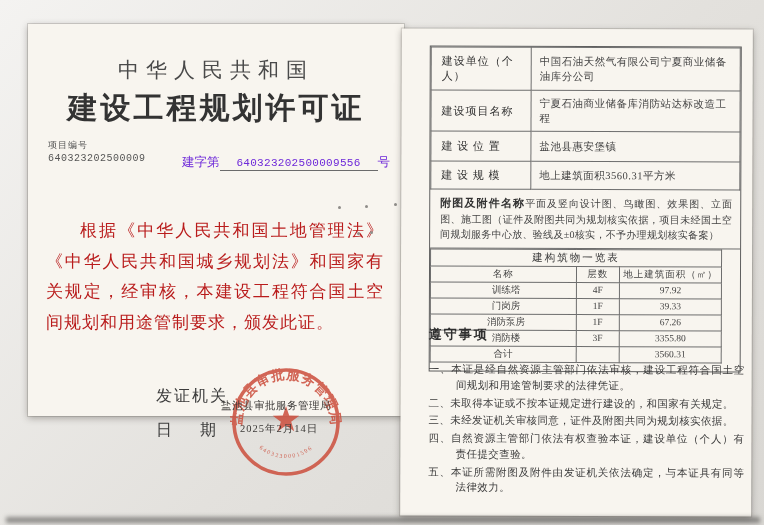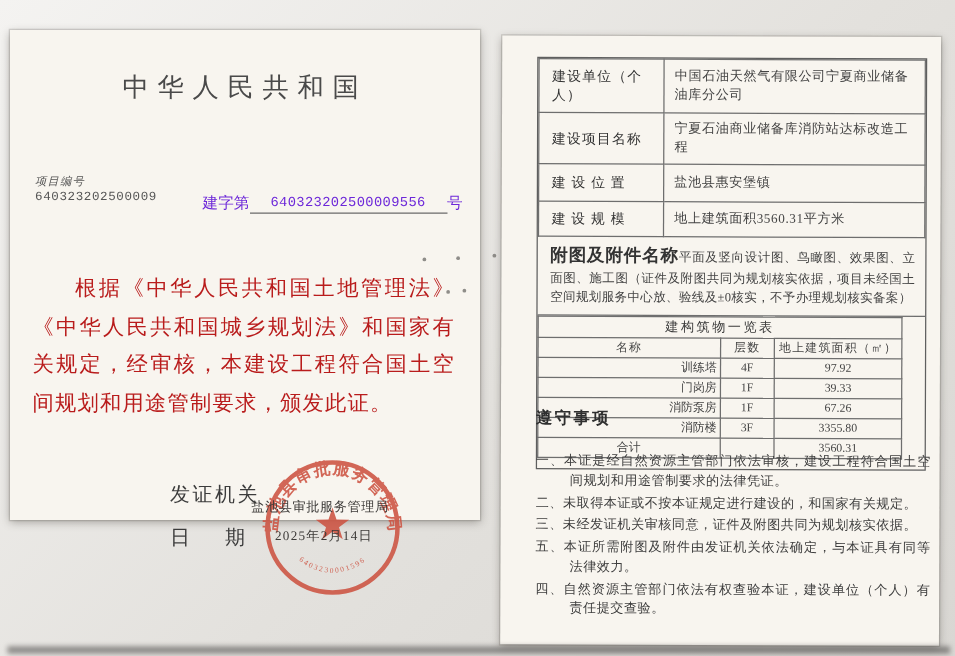--- a/index.html
+++ b/index.html
@@ -11,30 +11,30 @@
   }
   .photo { position:absolute; inset:0; }
   .photo::after { 
     content:""; position:absolute; left:6px; right:4px; bottom:2px; height:6px;
     background:rgba(70,68,65,.55); filter:blur(2px);
   }
   .page {
     position:absolute; background:#f8f5ef;
     box-shadow:0 2px 7px rgba(60,55,50,.40), 0 0 0 1px rgba(120,115,108,.25);
   }
-  .page-left  { left:8px;  top:24px; width:376px; height:392px; }
+  .page-left  { left:28px;  top:24px; width:376px; height:392px; }
   .page-right { left:401px; top:29px; width:351px; height:487px; transform:rotate(.2deg); }
 
   
   .country { position:absolute; left:0; right:0; top:32px; text-align:center;
              font-size:21px; letter-spacing:7px; color:#4a4a4a; }
   .cert-title { position:absolute; left:0; right:0; top:64px; text-align:center;
                 font-size:30px; font-weight:bold; letter-spacing:3px; color:#333; }
   .proj-no { position:absolute; left:20px; top:116px; line-height:1.3; color:#555; }
-  .proj-no .lbl { font-size:9px; letter-spacing:1px;font-style:italic; }
+  .proj-no .lbl { font-size:9px; letter-spacing:1px; }
   .proj-no .num { font-size:10px; font-family:"Liberation Mono","DejaVu Sans Mono",monospace; letter-spacing:.5px; }
   .certno-line { position:absolute; right:14px; top:130px; font-size:12.5px; color:#6d28d9;
                  display:flex; align-items:flex-end; }
   .certno-line .num { display:inline-block; min-width:158px; text-align:center;
                       border-bottom:1px solid #6b6b6b; font-size:11px; padding:0 4px 1px;
                       font-family:"Liberation Mono","DejaVu Sans Mono",monospace; letter-spacing:.3px; }
   .body-text { position:absolute; left:18px; top:192px; width:338px;
                font-size:17px; line-height:1.8; letter-spacing:1px;
                text-align:justify; text-indent:2em; color:#b91c1c; }
   .issuer-label { position:absolute; left:128px; top:362px; font-size:16px;
@@ -58,41 +58,42 @@
   table.info td { border:1px solid #6e6e6e; vertical-align:middle; }
   table.info td.lbl { width:100px; font-weight:normal; font-size:11px; letter-spacing:1px;
                       padding:6px 6px 6px 10px; color:#333; }
   table.info td.val { font-size:10.5px; padding:5px 8px; color:#444; line-height:1.45; letter-spacing:.5px; }
   table.info tr.r1 td { height:40px; }
   table.info tr.r2 td { height:35px; }
   table.info tr.r3 td { height:30px; }
   table.info tr.r4 td { height:24px; }
   .attachment { font-size:10px; line-height:1.5; padding:5px 8px 6px 10px; color:#444;
                 text-align:justify; border-bottom:1px solid #6e6e6e; letter-spacing:.3px; }
-  .attachment b { font-size:14px; letter-spacing:.5px; color:#333; }
+  .attachment b { font-size:11px; letter-spacing:.5px; color:#333; }
   .bt-wrap { padding:0 18px 8px 0; }
   table.bt { width:100%; border-collapse:collapse; font-size:9.5px; color:#444; }
   table.bt th, table.bt td { border:1px solid #6e6e6e; text-align:center; padding:1px 2px; height:14px; }
   table.bt .title { font-size:10.5px; letter-spacing:2px; height:17px; color:#3a3a3a; font-weight:normal; }
   table.bt th { font-weight:normal; letter-spacing:1px; }
-  table.bt td.name { text-align:right; padding-left:8px; }
+  table.bt td.name { text-align:center; padding-left:8px; }
   table.bt col.c1 { width:50%; } table.bt col.c2 { width:15%; } table.bt col.c3 { width:35%; }
   .notes-title { position:absolute; left:28px; top:297px; font-size:13px; font-weight:bold;
                  letter-spacing:2px; color:#2f2f2f; font-family:"Liberation Sans","DejaVu Sans",sans-serif; }
   .notes { position:absolute; left:28px; top:333px; width:316px; }
   .note { font-size:10.5px; line-height:1.5; color:#3d3d3d; letter-spacing:.4px;
           padding-left:2.6em; text-indent:-2.6em; text-align:justify; margin-bottom:2px; }
 </style>
 </head>
 <body>
 
 <div class="photo">
 
   <div class="page page-left">
     <div class="country">中华人民共和国</div>
+    <div class="cert-title">建设工程规划许可证</div>
 
     <div class="proj-no">
       <div class="lbl">项目编号</div>
       <div class="num">640323202500009</div>
     </div>
 
     <div class="certno-line">
       <span>建字第</span>
       <span class="num">640323202500009556</span>
       <span>号</span>
@@ -201,18 +202,18 @@
             </table>
         </div>
       </div>
     </div>
 
     <div class="notes-title">遵守事项</div>
     <div class="notes">
       <div class="note">一、本证是经自然资源主管部门依法审核，建设工程符合国土空间规划和用途管制要求的法律凭证。</div>
       <div class="note">二、未取得本证或不按本证规定进行建设的，和国家有关规定。</div>
       <div class="note">三、未经发证机关审核同意，证件及附图共同为规划核实依据。</div>
+      <div class="note">四、自然资源主管部门依法有权查验本证，建设单位（个人）有责任提交查验。</div>
       <div class="note">五、本证所需附图及附件由发证机关依法确定，与本证具有同等法律效力。</div>
-      <div class="note">四、自然资源主管部门依法有权查验本证，建设单位（个人）有责任提交查验。</div>
     </div>
   </div>
 
 </div>
 
 </body></html>

